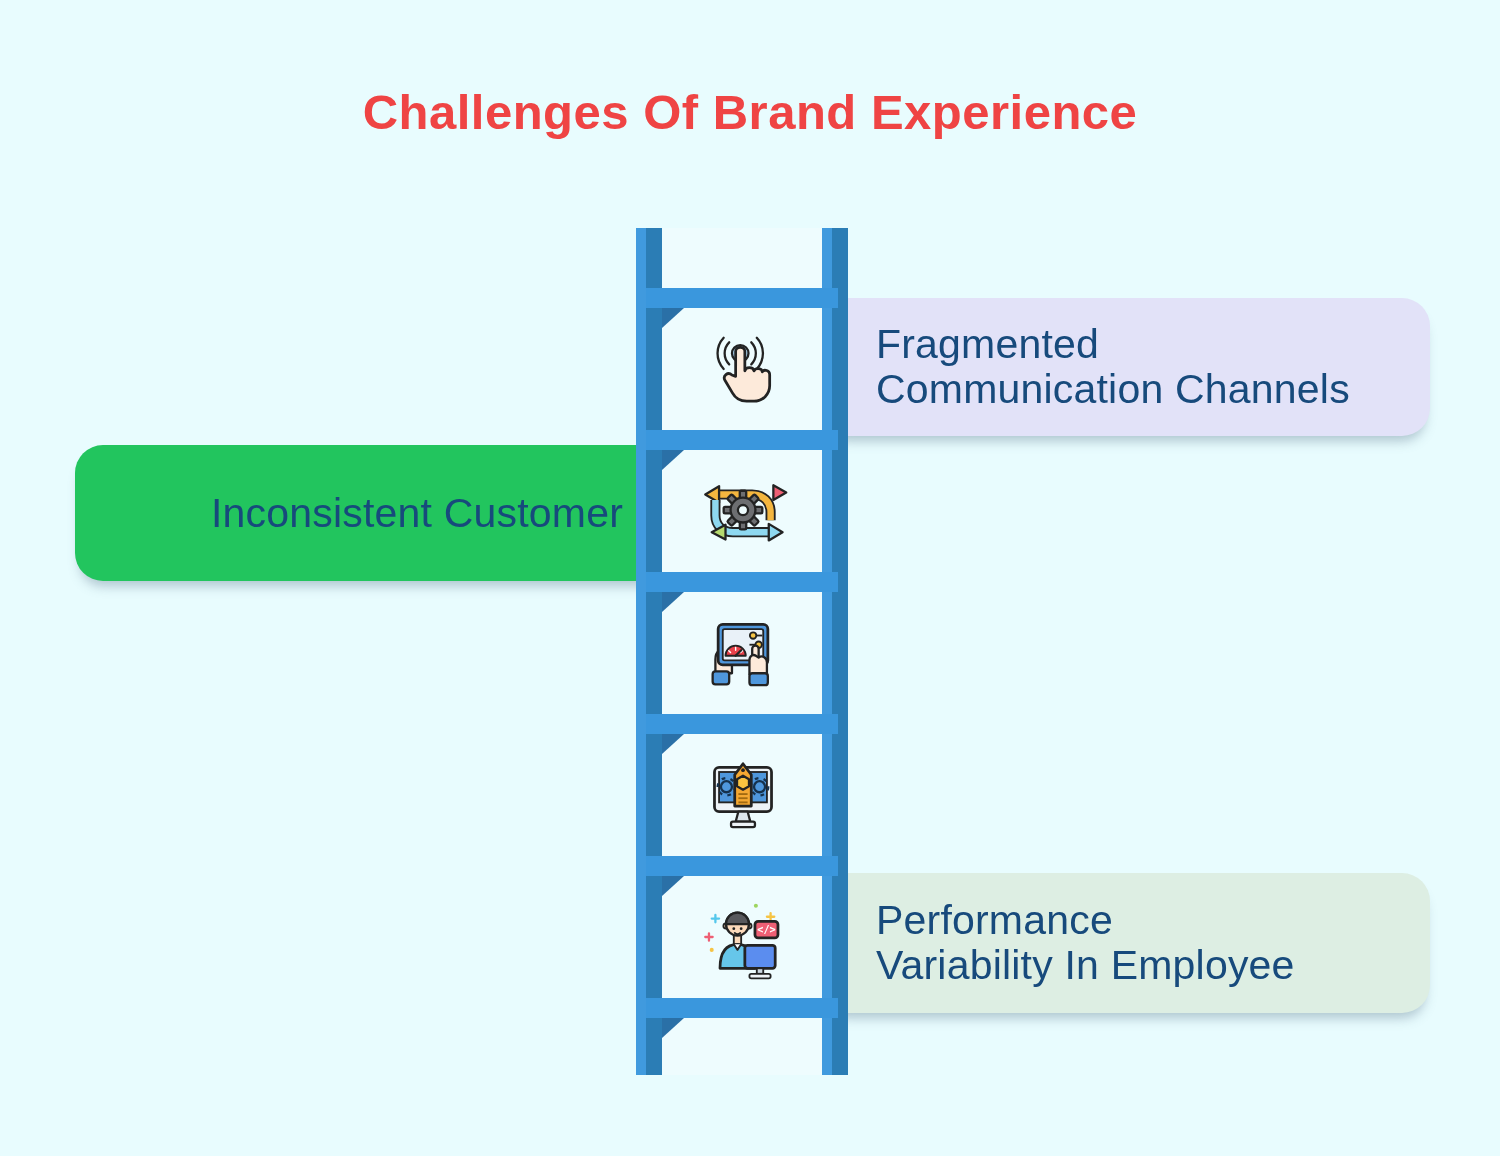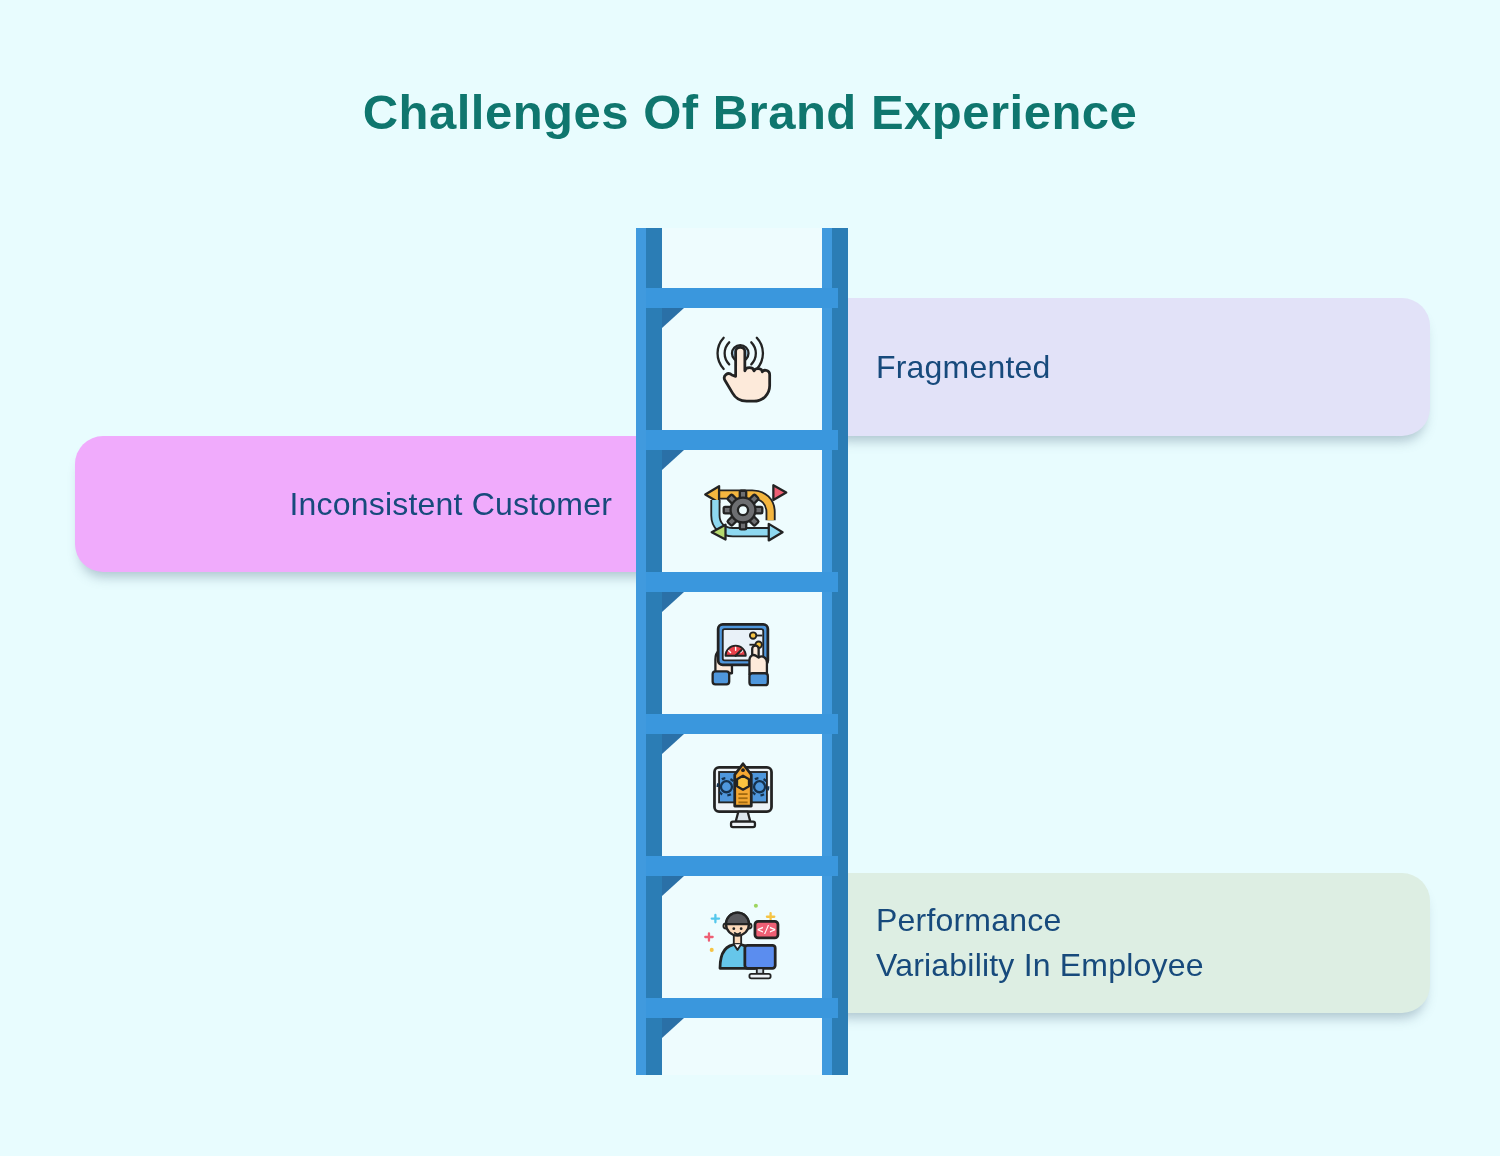--- a/index.html
+++ b/index.html
@@ -7,32 +7,32 @@
     position:relative;
     width:1500px;height:1156px;
     background:#e8fcfe;
     overflow:hidden;
     font-family:"Liberation Sans", sans-serif;
   }
   .title{
     position:absolute;top:84px;left:0;width:100%;
     margin:0;text-align:center;
     font-size:49px;font-weight:700;letter-spacing:0.5px;
-    color:#0f766e;
+    color:#ef4444;
   }
   
   .card{
     position:absolute;
     border-radius:28px;
     display:flex;align-items:center;
     box-shadow:0 10px 12px -5px rgba(105,130,150,0.45);
     z-index:1;
   }
   .card .card-text{
-    font-size:32px;line-height:45px;color:#174a7c;
+    font-size:41px;line-height:45px;color:#174a7c;
     letter-spacing:0.2px;
   }
   .card .card-text span{display:block;}
   .card.right{left:820px;width:610px;height:138px;padding-left:0;}
   .card.right .card-text{margin-left:56px;text-align:left;}
   .card.left{left:75px;width:605px;height:136px;justify-content:flex-end;}
   .card.left .card-text{margin-right:68px;text-align:right;}
   
   .ladder{position:absolute;left:636px;top:228px;width:212px;height:847px;z-index:2;}
   .panel{position:absolute;left:26px;top:0;width:160px;height:100%;background:#eefcfe;}
@@ -49,24 +49,25 @@
 </head>
 <body>
 
 <div class="stage">
 
   <h1 class="title">Challenges Of Brand Experience</h1>
 
   <div class="card right" style="top: 298px; background: rgb(226, 226, 248);">
     <div class="card-text">
       <span>Fragmented</span>
-    </div>
-  </div>
-
-  <div class="card left" style="top: 436px; background: #f0abfc;">
+      <span>Communication Channels</span>
+    </div>
+  </div>
+
+  <div class="card left" style="top: 445px; background: #22c55e; padding-left: 11px;">
     <div class="card-text">
       <span>Inconsistent Customer</span>
     </div>
   </div>
 
 
 
   <div class="card right" style="top: 873px; height: 140px; background: rgb(221, 238, 227);">
     <div class="card-text">
       <span>Performance</span>

